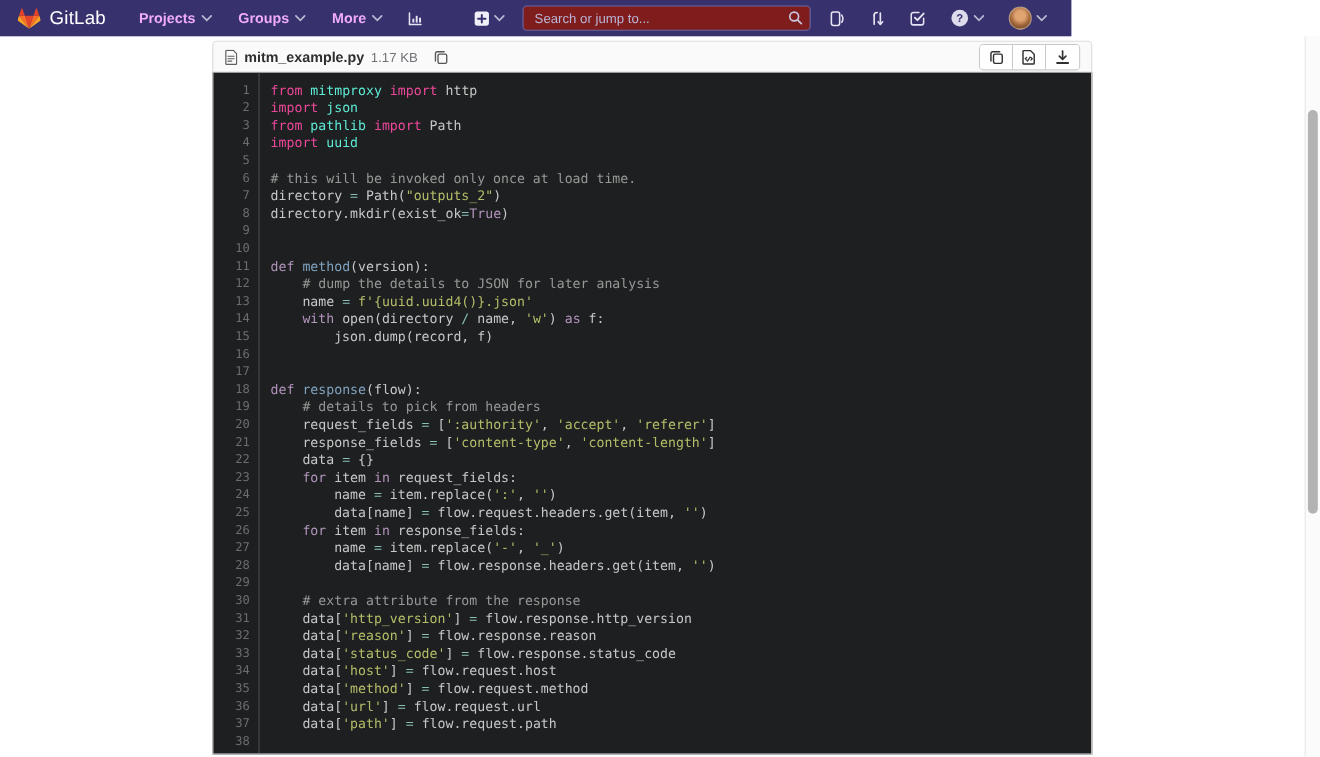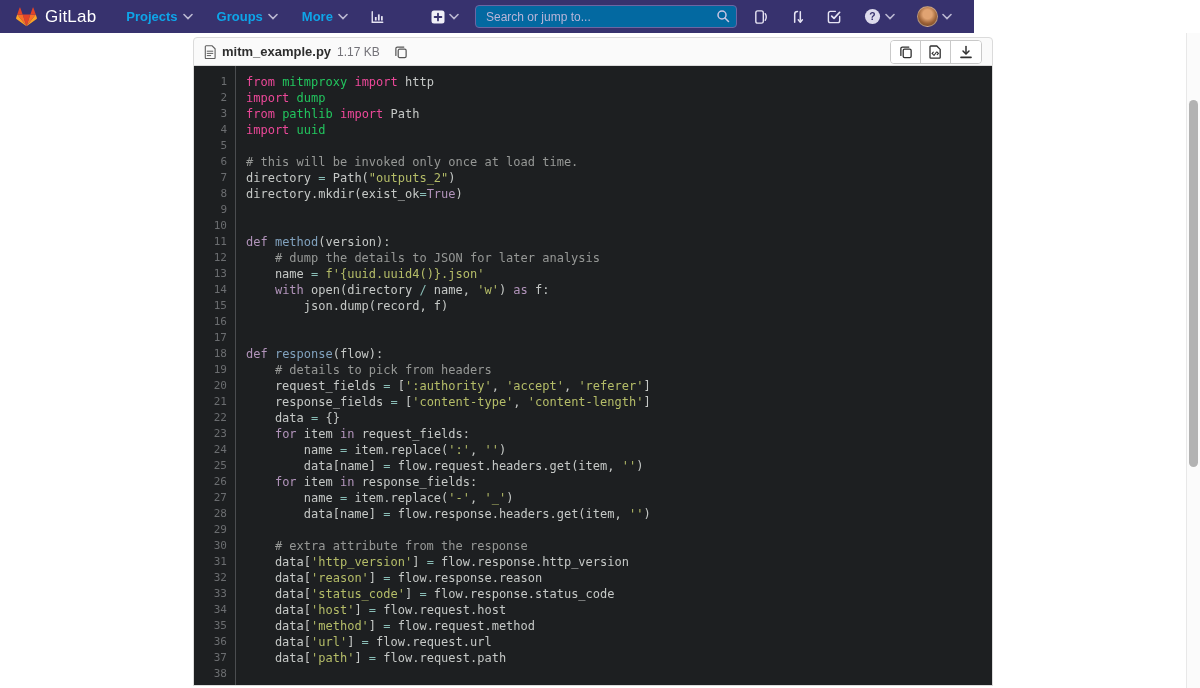--- a/index.html
+++ b/index.html
@@ -5,28 +5,28 @@
   * { margin:0; padding:0; box-sizing:border-box; }
   html,body { width:1200px; height:688px; overflow:hidden; background:#fff;
     font-family:"Liberation Sans", sans-serif; }
 
   
   .navbar { position:absolute; top:0; left:0; width:974px; height:33px;
     background:#37326e; display:flex; padding:0 16px; z-index:5; }
   .brand { display:flex; align-items:center; gap:8px; margin-right:22px; cursor:pointer; }
   .brand-text { color:#fff; font-size:17px; font-weight:400; letter-spacing:.2px; }
   .nav-items { display:flex; align-items:center; gap:8px; }
-  .nav-item { display:flex; align-items:center; gap:5px; color:#0ea5e9; font-size:13px;
+  .nav-item { display:flex; align-items:center; gap:5px; color:#f0abfc; font-size:13px;
     font-weight:600; padding:5px 8px; border-radius:3px; cursor:pointer; }
   .icon-btn { display:flex; align-items:center; justify-content:center; padding:4px 6px;
     cursor:pointer; }
   .nav-right { margin-left:auto; display:flex; align-items:center; gap:10px; }
   .chev { opacity:.75; }
   .searchbox { position:relative; width:262px; height:23px; }
-  .searchbox input { width:100%; height:100%; background:#0369a1; border:1px solid #6c66a3;
+  .searchbox input { width:100%; height:100%; background:#7f1d1d; border:1px solid #6c66a3;
     border-radius:4px; color:#cac6e4; font-size:12px; padding:0 28px 0 10px; outline:none;
     font-family:"Liberation Sans", sans-serif; }
   .searchbox input::placeholder { color:#b9b5d8; }
   .searchbox .mag { position:absolute; right:7px; top:4px; }
   .avatar { width:21px; height:21px; border-radius:50%;
     background:radial-gradient(circle at 50% 38%, #e0a372 0 30%, #9c6236 60%, #5d3a22 100%);
     border:1px solid rgba(255,255,255,.35); cursor:pointer; }
 
   
   .page { position:absolute; top:33px; left:0; width:1186px; height:655px; background:#fff; }
@@ -52,21 +52,21 @@
   .gutter .ln { font-family:"DejaVu Sans Mono", monospace; font-size:11px; line-height:16px;
     height:16px; color:#6b6d70; cursor:pointer; }
   .code { flex:1; padding:8px 0 0 10px; overflow:hidden; }
   .cl { font-family:"DejaVu Sans Mono", monospace; font-size:12px; line-height:16px;
     height:16px; white-space:pre; color:#c5c8c6; }
   .t-pl { color:#c5c8c6; }
   .t-kn { color:#ec4899; }
   .t-k  { color:#b294bb; }
   .t-kc { color:#b294bb; }
   .t-nf { color:#81a2be; }
-  .t-nn { color:#22c55e; }
+  .t-nn { color:#5eead4; }
   .t-s  { color:#b5bd68; }
   .t-c  { color:#969896; }
   .t-o  { color:#8abeb7; }
 
   
   .scrollbar { position:absolute; top:33px; right:0; width:14px; height:655px;
     background:#fbfbfb; border-left:1px solid #e8e8e8; }
   .thumb { position:absolute; left:2px; top:67px; width:9px; height:367px;
     background:#b3b3b3; border-radius:5px; cursor:pointer; }
 
@@ -257,21 +257,21 @@
           <div class="ln">32</div>
           <div class="ln">33</div>
           <div class="ln">34</div>
           <div class="ln">35</div>
           <div class="ln">36</div>
           <div class="ln">37</div>
           <div class="ln">38</div>
         </div>
       <div class="code">
           <div class="cl"><span class="t-kn">from</span><span class="t-pl"> </span><span class="t-nn">mitmproxy</span><span class="t-pl"> </span><span class="t-kn">import</span><span class="t-pl"> http</span></div>
-          <div class="cl"><span class="t-kn">import</span><span class="t-pl"> </span><span class="t-nn">dump</span></div>
+          <div class="cl"><span class="t-kn">import</span><span class="t-pl"> </span><span class="t-nn">json</span></div>
           <div class="cl"><span class="t-kn">from</span><span class="t-pl"> </span><span class="t-nn">pathlib</span><span class="t-pl"> </span><span class="t-kn">import</span><span class="t-pl"> Path</span></div>
           <div class="cl"><span class="t-kn">import</span><span class="t-pl"> </span><span class="t-nn">uuid</span></div>
           <div class="cl">&nbsp;</div>
           <div class="cl"><span class="t-c"># this will be invoked only once at load time.</span></div>
           <div class="cl"><span class="t-pl">directory </span><span class="t-o">=</span><span class="t-pl"> Path(</span><span class="t-s">"outputs_2"</span><span class="t-pl">)</span></div>
           <div class="cl"><span class="t-pl">directory.mkdir(exist_ok</span><span class="t-o">=</span><span class="t-kc">True</span><span class="t-pl">)</span></div>
           <div class="cl">&nbsp;</div>
           <div class="cl">&nbsp;</div>
           <div class="cl"><span class="t-k">def</span><span class="t-pl"> </span><span class="t-nf">method</span><span class="t-pl">(version):</span></div>
           <div class="cl"><span class="t-pl">    </span><span class="t-c"># dump the details to JSON for later analysis</span></div>

